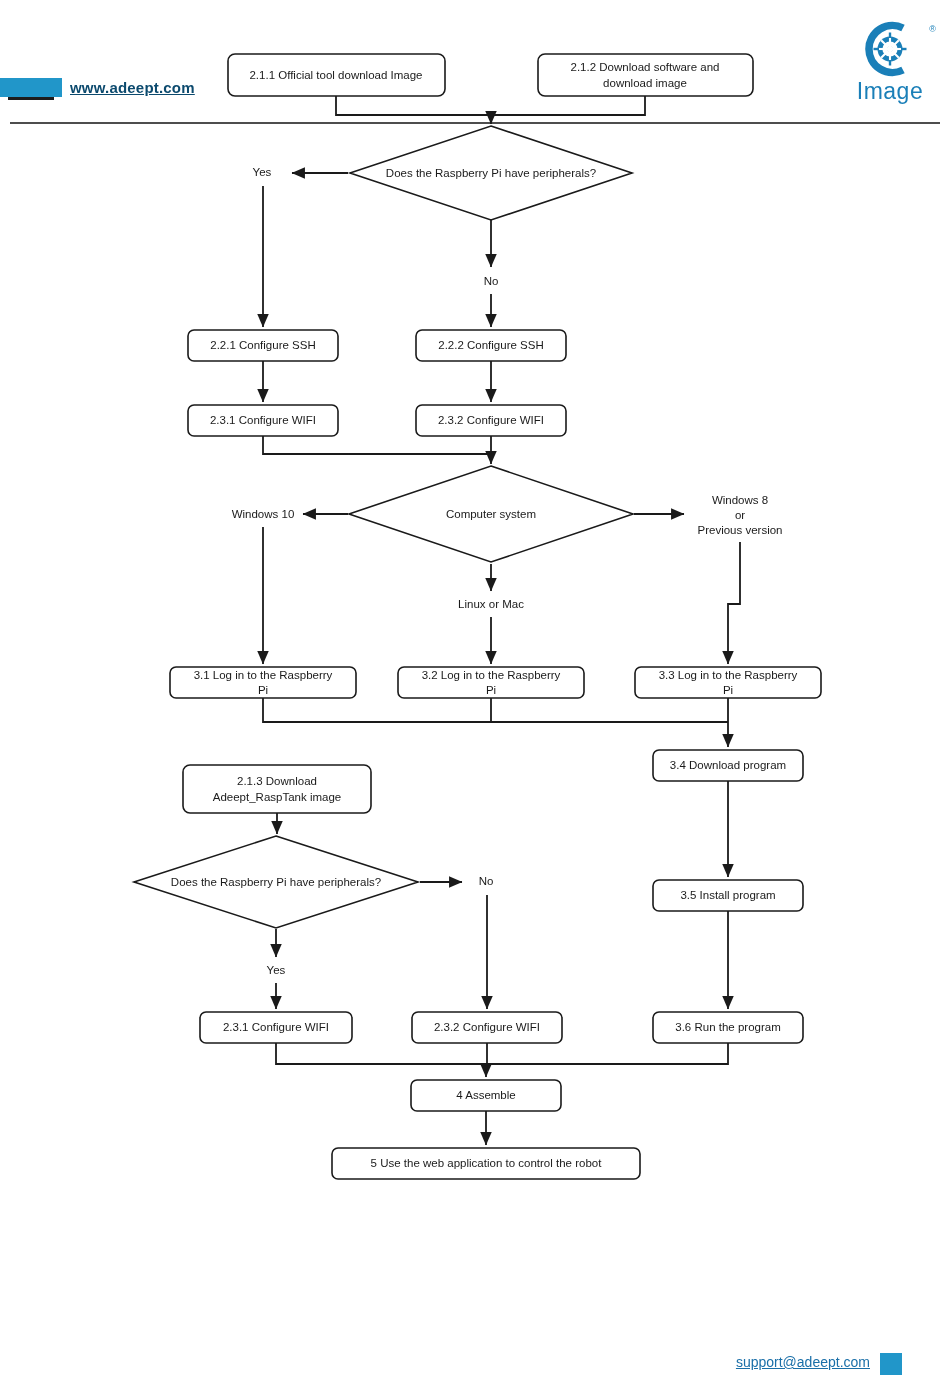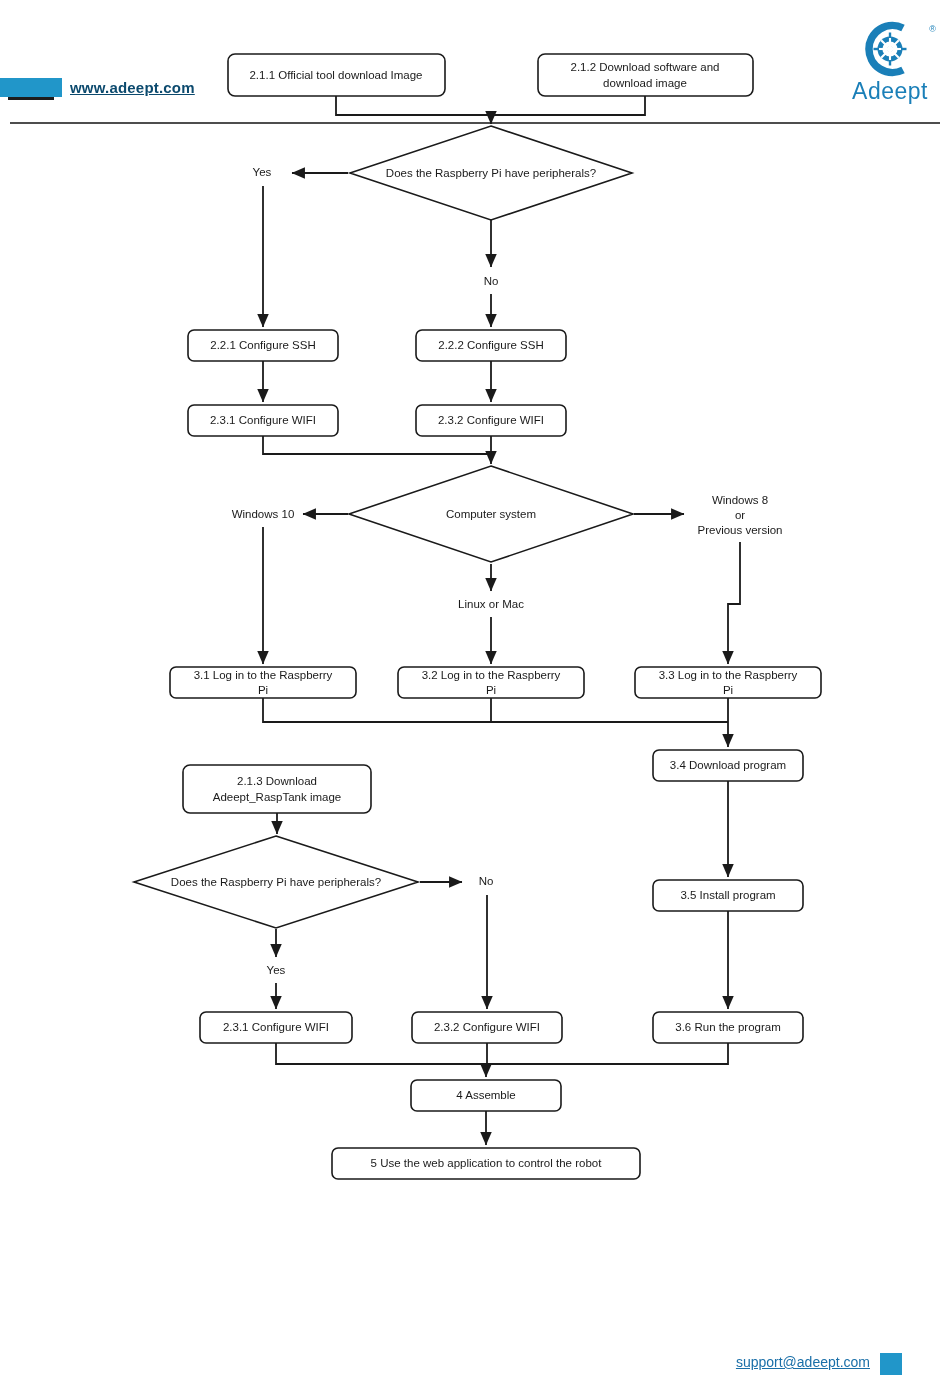--- a/index.html
+++ b/index.html
@@ -157,21 +157,21 @@
         <line x1="41.8" y1="22.2" x2="24.2" y2="39.8"></line>
       </g>
       <g stroke="#1a7fb8" stroke-width="2.4">
         <line x1="33" y1="14.5" x2="33" y2="20"></line>
         <line x1="33" y1="42" x2="33" y2="47.5"></line>
         <line x1="16.5" y1="31" x2="22" y2="31"></line>
         <line x1="44" y1="31" x2="49.5" y2="31"></line>
       </g>
     </svg>
     <span id="brand-reg">®</span>
-    <span id="brand-name">Adeept</span>
+    <span id="brand-name">Image</span>
   </div>
 
   <div id="header-rule"></div>
 </div>
 
 <div id="flowchart-canvas">
 <svg width="950" height="1210" viewBox="0 126 950 1210" preserveAspectRatio="none" style="position:absolute;left:0;top:-126px;">
 
   <defs>
     <marker id="arrowhead" markerWidth="9" markerHeight="9" refX="7.2" refY="3.2" orient="auto" markerUnits="strokeWidth">

